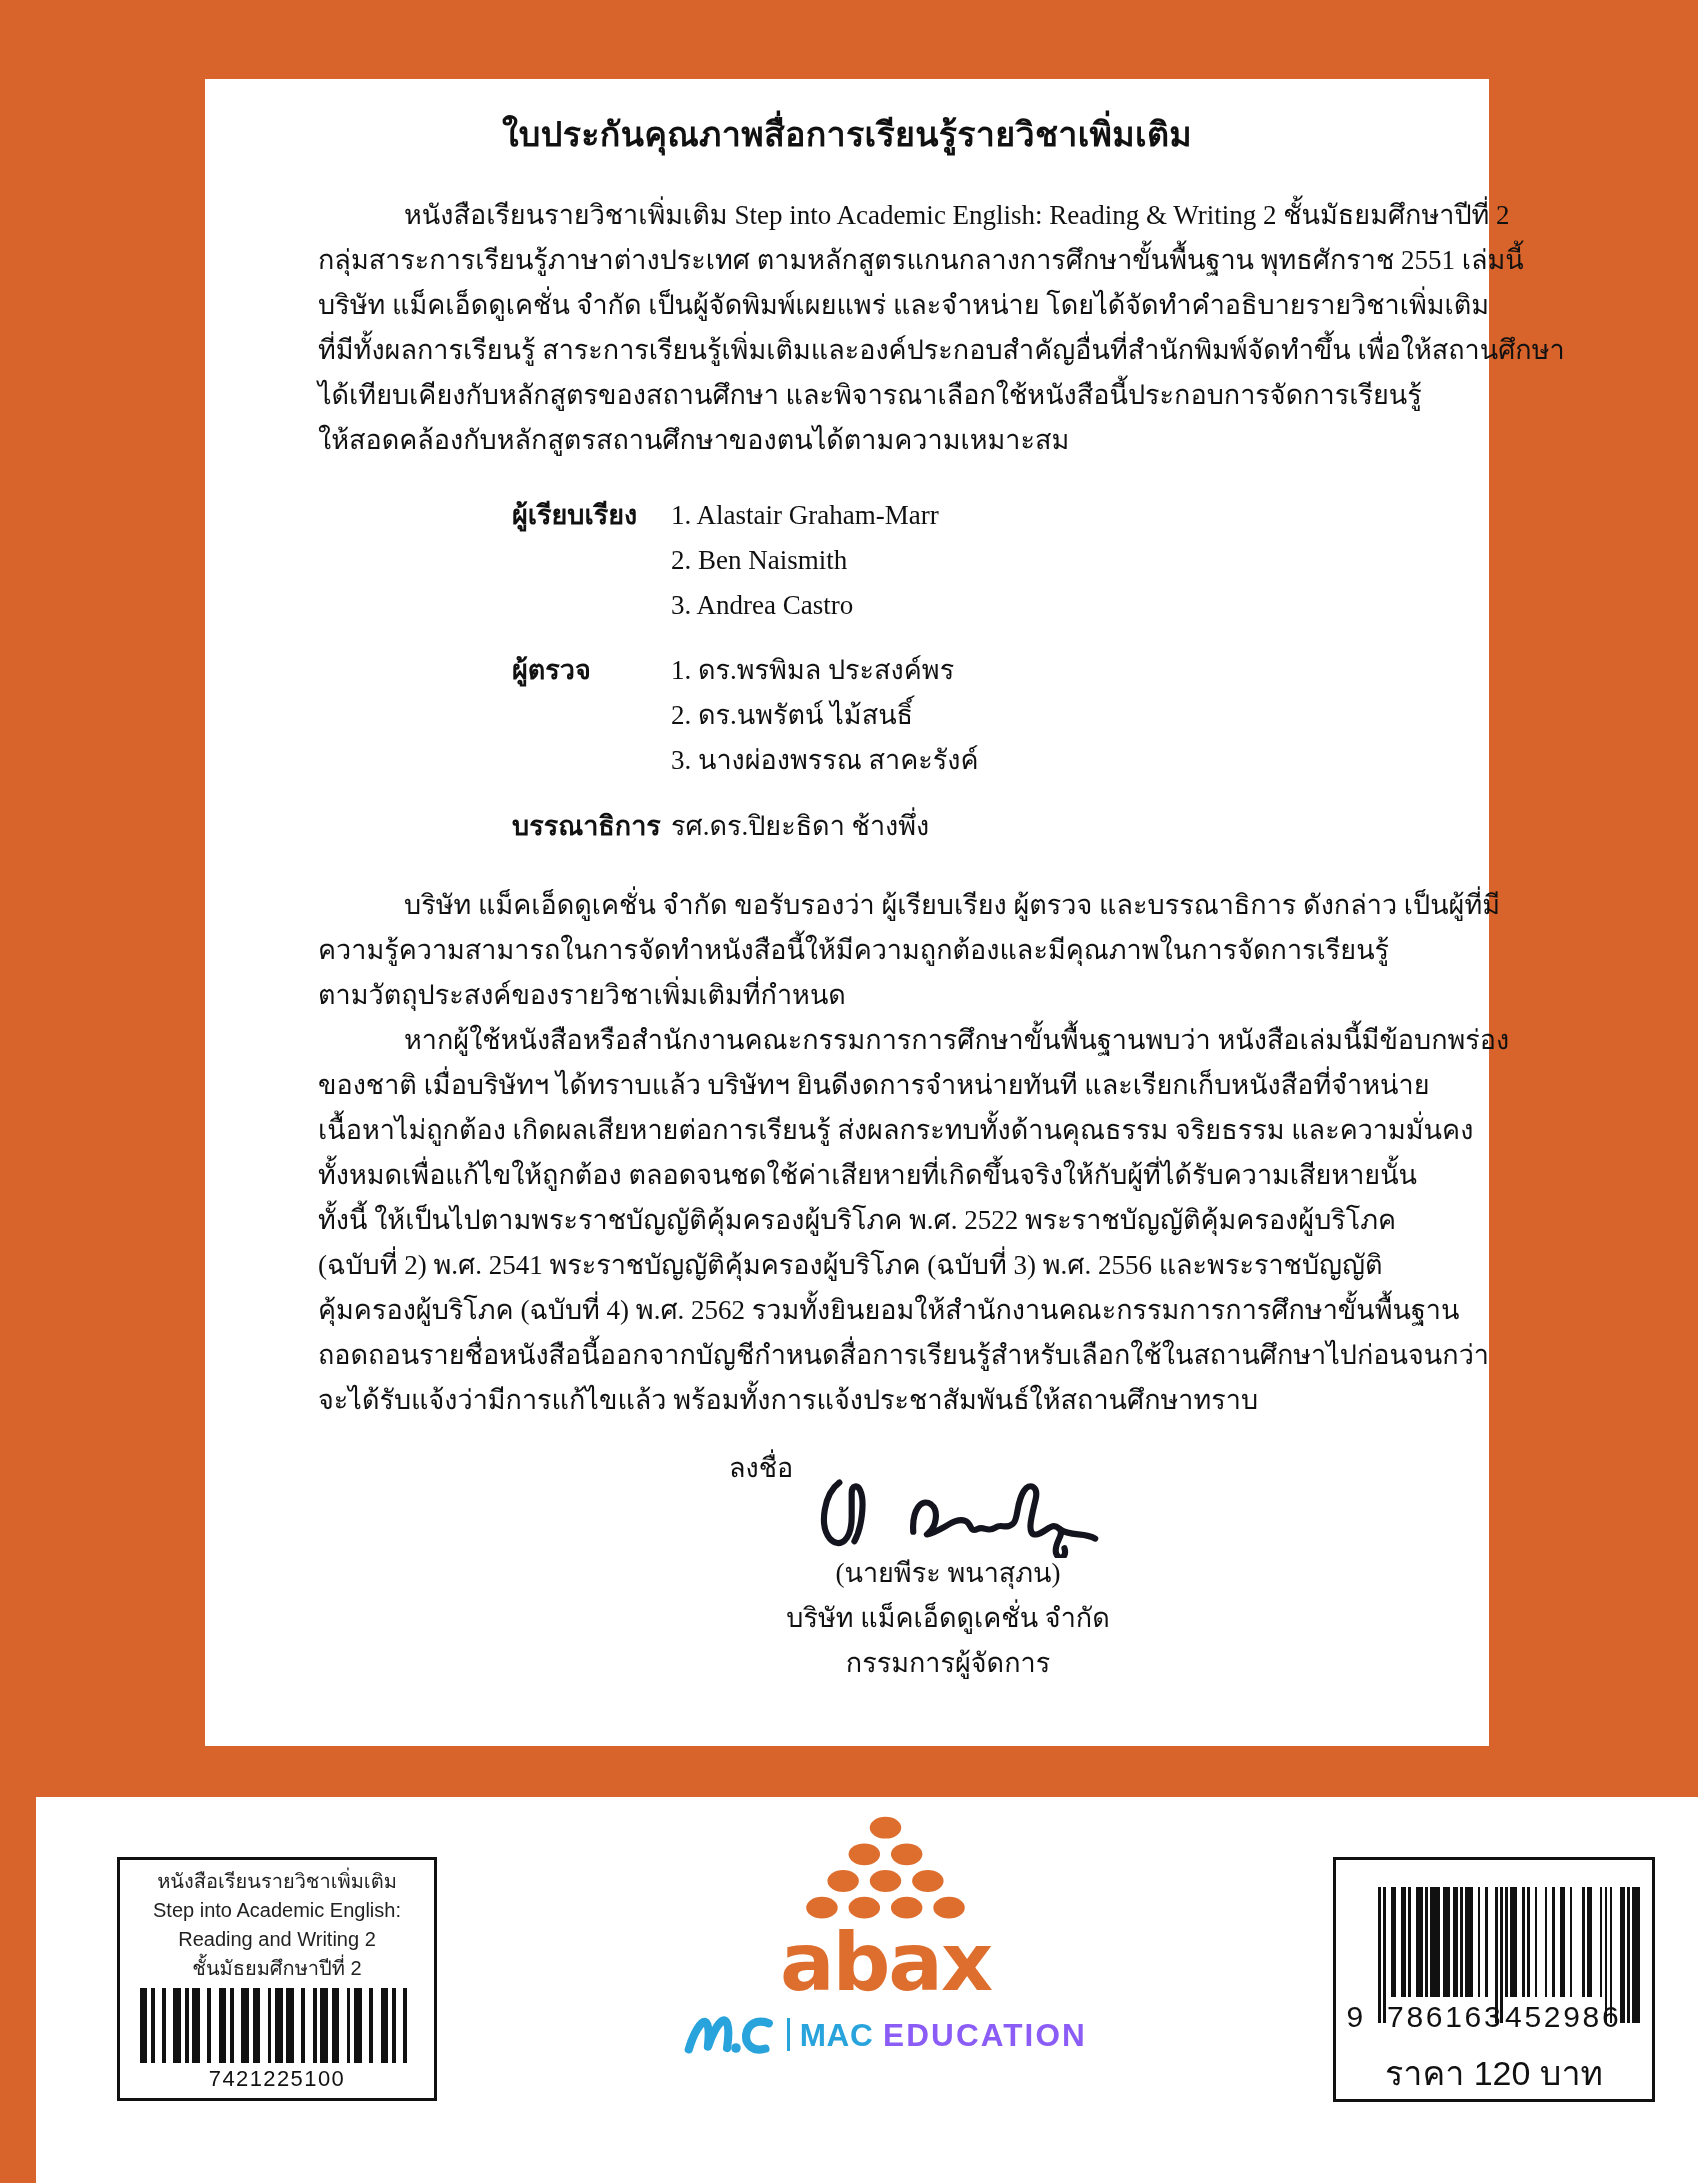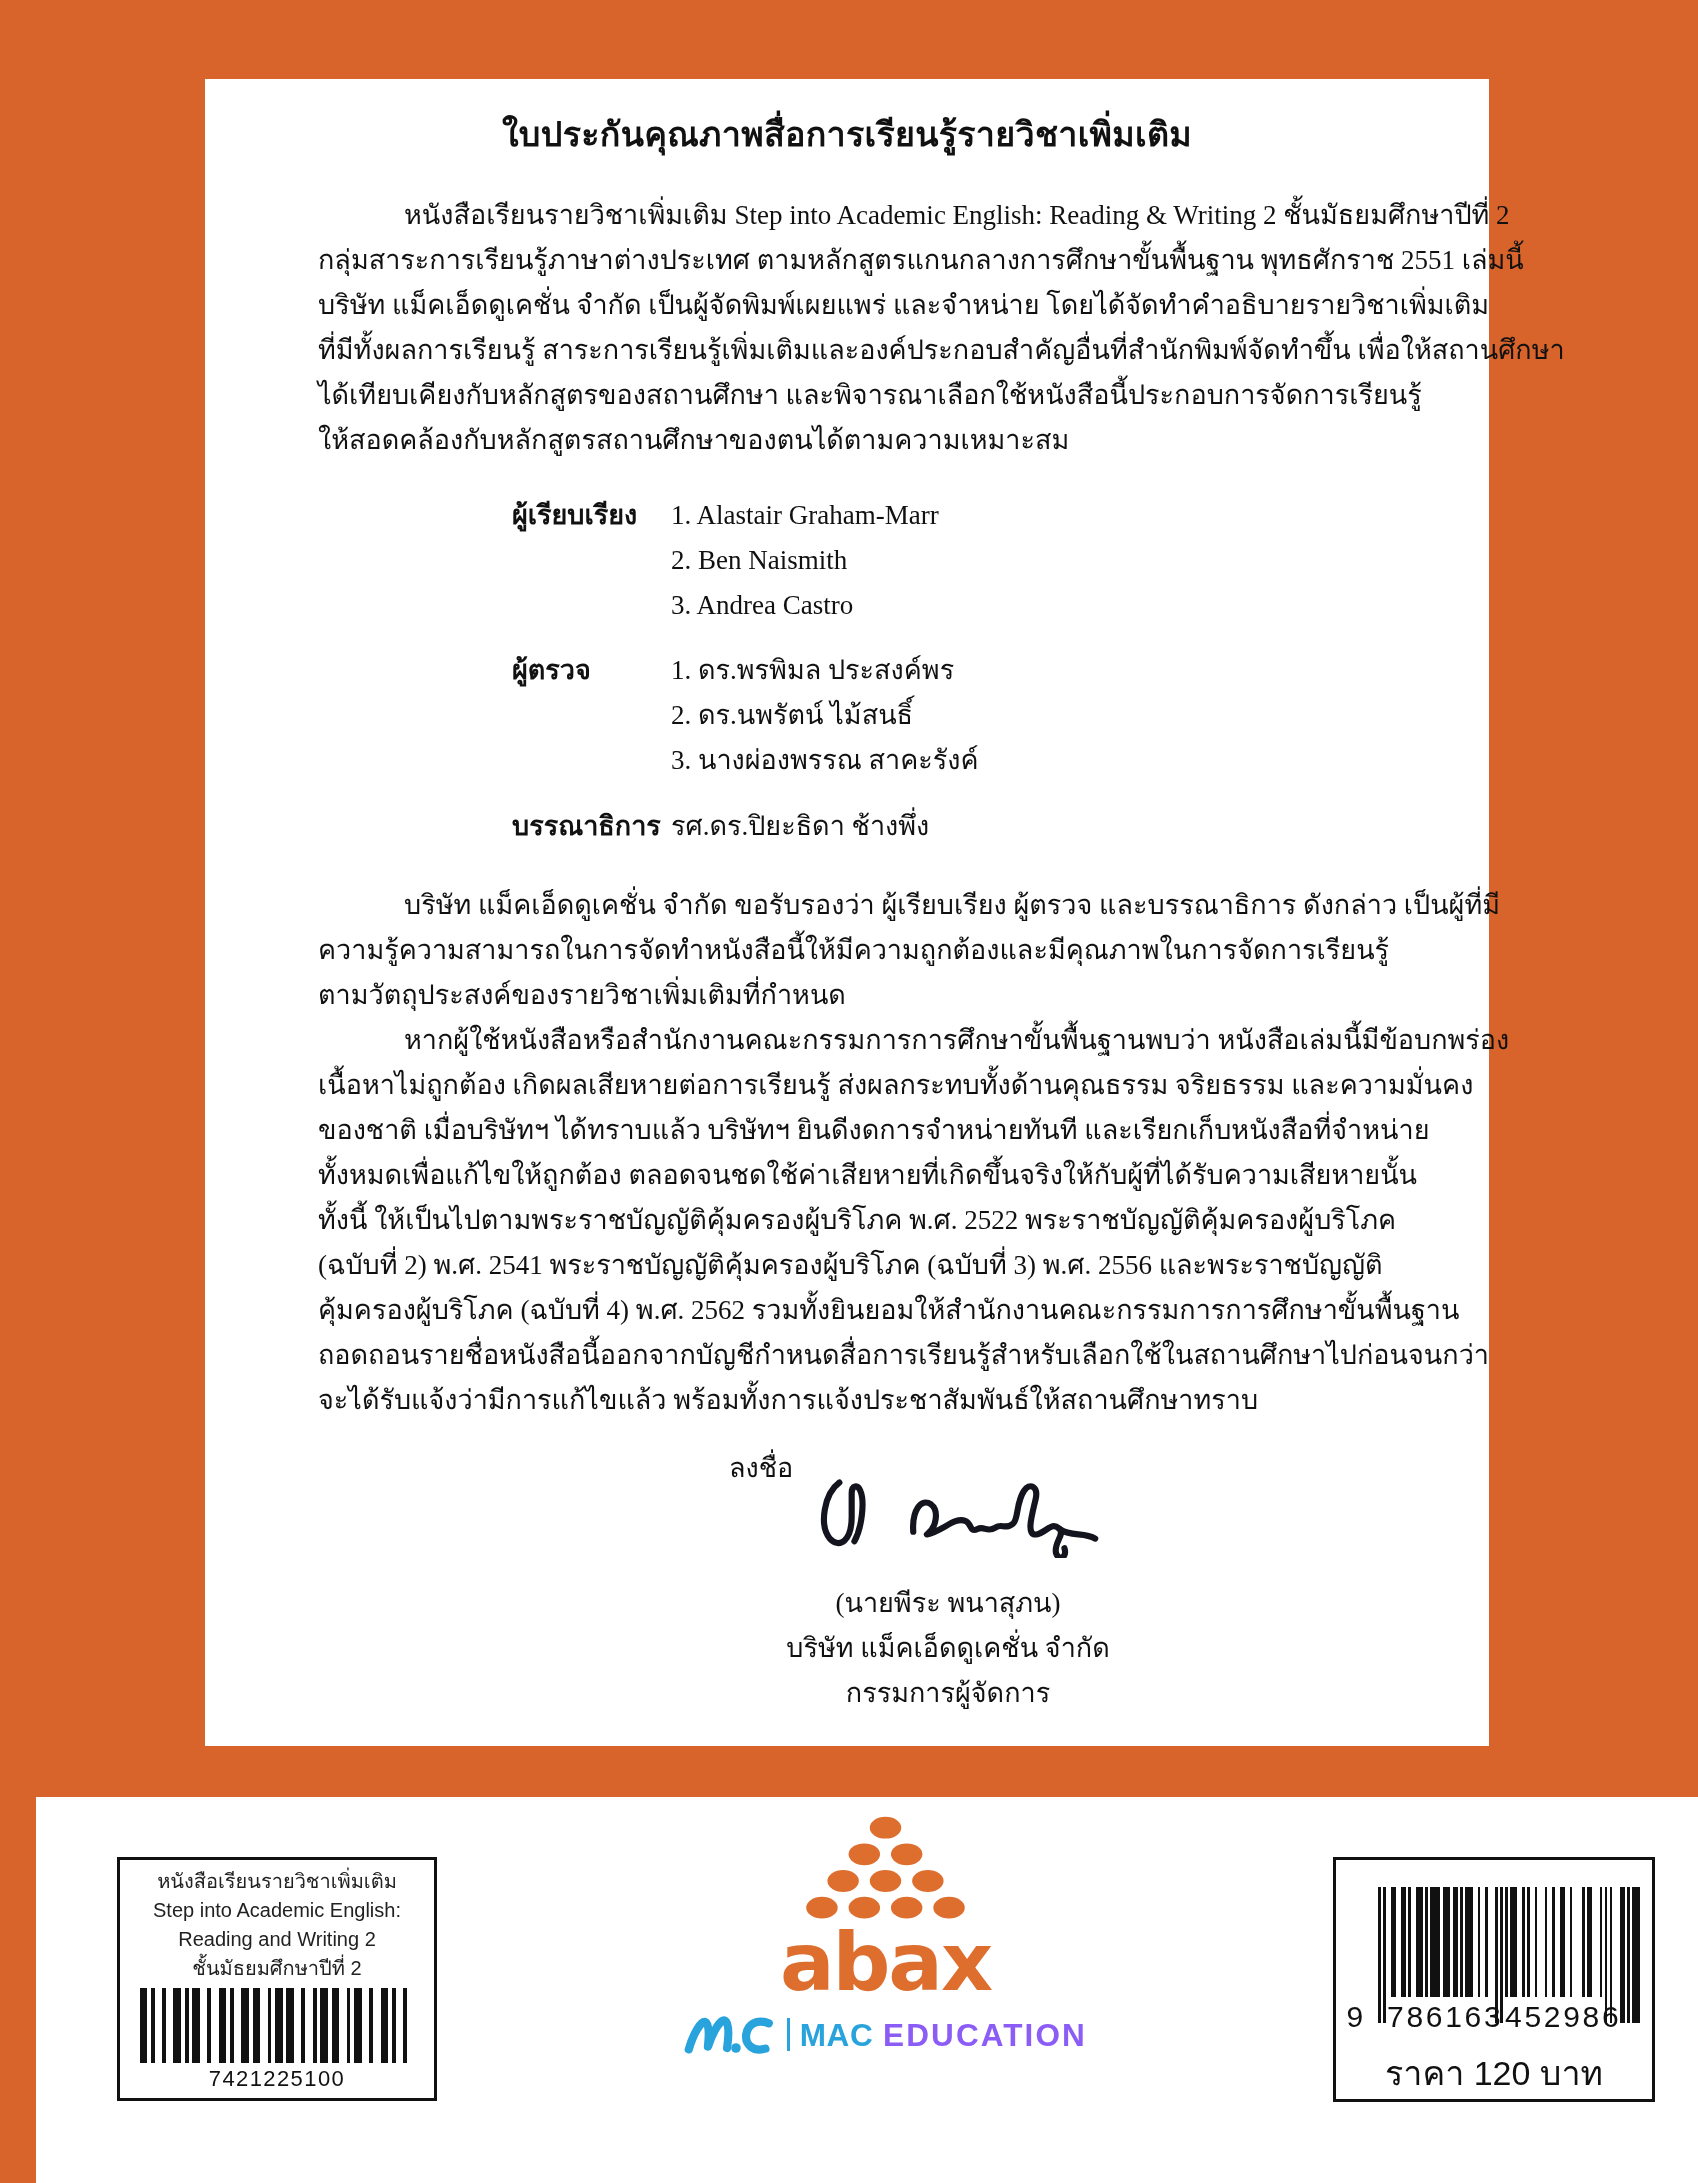--- a/index.html
+++ b/index.html
@@ -29,21 +29,21 @@
   .role-group:last-child{margin-bottom:0;}
   .role-label{width:159px;font-weight:bold;line-height:45px;flex:none;}
   .role-items{line-height:45px;}
   .para2{margin-bottom:0;}
   .para3{margin-bottom:0;}
   
   .sig-area{margin-top:25px;margin-left:370px;width:520px;text-align:center;font-size:27px;}
   .sig-row{display:flex;align-items:flex-start;justify-content:flex-start;margin-left:41px;}
   .sig-label{line-height:41px;margin-right:19px;flex:none;}
   .sig-svg{flex:none;margin-bottom:-12.3px;}
-  .sig-name{line-height:45px;margin-top:36px;}
+  .sig-name{line-height:45px;margin-top:6px;}
   .sig-line{line-height:45px;}
   
   .footer{
     position:absolute;left:0;top:1797px;width:1699px;height:386px;background:#ffffff;
     font-family:"Liberation Sans","DejaVu Sans",sans-serif;
     margin-left:36px;
   }
   .book-label-box{
     position:absolute;left:81px;top:60px;width:320px;height:244px;
     border:3.4px solid #111;box-sizing:border-box;text-align:center;overflow:hidden;
@@ -124,22 +124,22 @@
     </div>
 
     <div class="para para2">
       <div class="line indent">บริษัท แม็คเอ็ดดูเคชั่น จำกัด ขอรับรองว่า ผู้เรียบเรียง ผู้ตรวจ และบรรณาธิการ ดังกล่าว เป็นผู้ที่มี</div>
       <div class="line">ความรู้ความสามารถในการจัดทำหนังสือนี้ให้มีความถูกต้องและมีคุณภาพในการจัดการเรียนรู้</div>
       <div class="line">ตามวัตถุประสงค์ของรายวิชาเพิ่มเติมที่กำหนด</div>
     </div>
 
     <div class="para para3">
       <div class="line indent">หากผู้ใช้หนังสือหรือสำนักงานคณะกรรมการการศึกษาขั้นพื้นฐานพบว่า หนังสือเล่มนี้มีข้อบกพร่อง</div>
+      <div class="line">ของชาติ เมื่อบริษัทฯ ได้ทราบแล้ว บริษัทฯ ยินดีงดการจำหน่ายทันที และเรียกเก็บหนังสือที่จำหน่าย</div>
       <div class="line">เนื้อหาไม่ถูกต้อง เกิดผลเสียหายต่อการเรียนรู้ ส่งผลกระทบทั้งด้านคุณธรรม จริยธรรม และความมั่นคง</div>
-      <div class="line">ของชาติ เมื่อบริษัทฯ ได้ทราบแล้ว บริษัทฯ ยินดีงดการจำหน่ายทันที และเรียกเก็บหนังสือที่จำหน่าย</div>
       <div class="line">ทั้งหมดเพื่อแก้ไขให้ถูกต้อง ตลอดจนชดใช้ค่าเสียหายที่เกิดขึ้นจริงให้กับผู้ที่ได้รับความเสียหายนั้น</div>
       <div class="line">ทั้งนี้ ให้เป็นไปตามพระราชบัญญัติคุ้มครองผู้บริโภค พ.ศ. 2522 พระราชบัญญัติคุ้มครองผู้บริโภค</div>
       <div class="line">(ฉบับที่ 2) พ.ศ. 2541 พระราชบัญญัติคุ้มครองผู้บริโภค (ฉบับที่ 3) พ.ศ. 2556 และพระราชบัญญัติ</div>
       <div class="line">คุ้มครองผู้บริโภค (ฉบับที่ 4) พ.ศ. 2562 รวมทั้งยินยอมให้สำนักงานคณะกรรมการการศึกษาขั้นพื้นฐาน</div>
       <div class="line">ถอดถอนรายชื่อหนังสือนี้ออกจากบัญชีกำหนดสื่อการเรียนรู้สำหรับเลือกใช้ในสถานศึกษาไปก่อนจนกว่า</div>
       <div class="line">จะได้รับแจ้งว่ามีการแก้ไขแล้ว พร้อมทั้งการแจ้งประชาสัมพันธ์ให้สถานศึกษาทราบ</div>
     </div>
 
     <div class="sig-area">
       <div class="sig-row">

